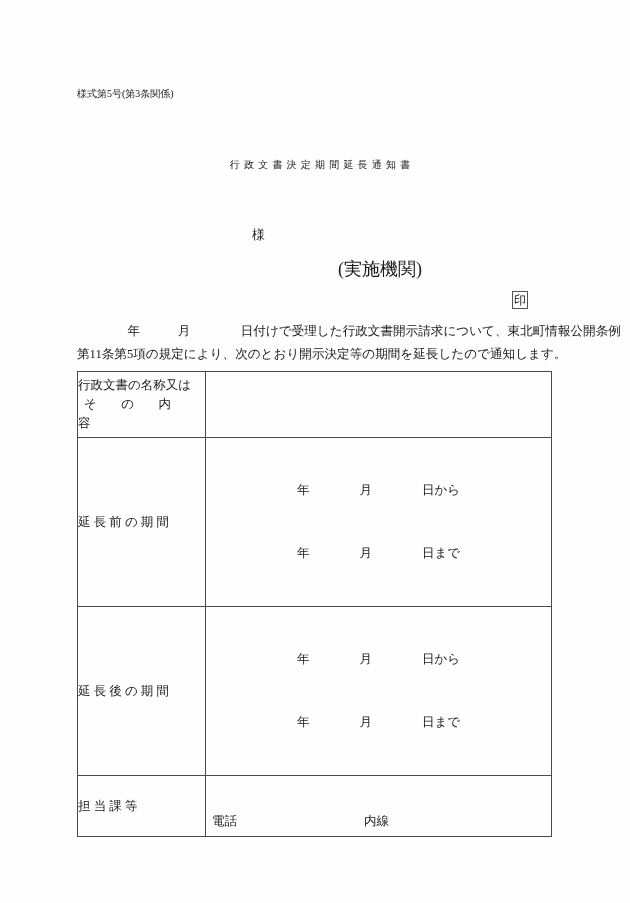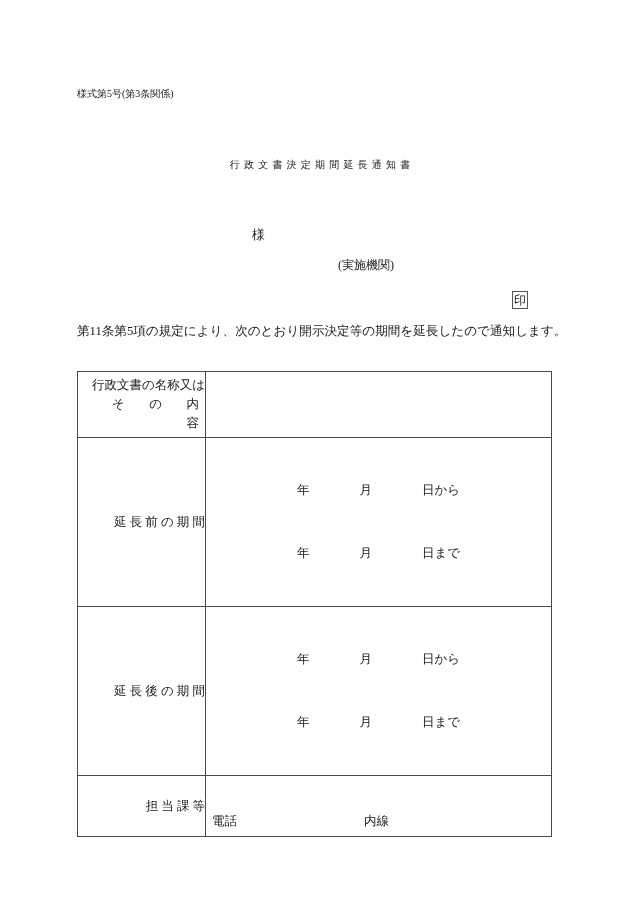--- a/index.html
+++ b/index.html
@@ -61,21 +61,21 @@
     position: absolute;
     left: 252px;
     top: 226px;
     font-size: 13px;
     white-space: nowrap;
   }
   .agency {
     position: absolute;
     left: 338px;
     top: 257px;
-    font-size: 12px;
+    font-size: 18px;
     white-space: nowrap;
   }
 
   
   .seal-box {
     position: absolute;
     left: 512px;
     top: 291px;
     width: 16px;
     height: 18px;
@@ -111,21 +111,21 @@
   .form-table td {
     border: 1px solid #4a4a4a;
     padding: 0;
     vertical-align: middle;
     font-size: 12.5px;
   }
   .col-label { width: 128px; }
   .col-value { width: 346px; }
 
   .lbl {
-    text-align: right;
+    text-align: left;
     line-height: 19px;
     padding: 4px 6px;
   }
   .lbl .sp2 { letter-spacing: 6px; text-indent: 6px; display: block; }
   .lbl .tight { letter-spacing: 0; display: block; }
 
   .date-cell {
     padding: 8px 0 8px 0;
     text-align: center;
     line-height: 21px;
@@ -173,20 +173,21 @@
 
   <div class="doc-title">行政文書決定期間延長通知書</div>
 
   <div class="addressee">様</div>
 
   <div class="agency">(実施機関)</div>
 
   <div class="seal-box">印</div>
 
   <div class="body-text">
+    <span class="line1">　　　　年　　　月　　　　日付けで受理した行政文書開示請求について、東北町情報公開条例</span>
     <span class="line2">第11条第5項の規定により、次のとおり開示決定等の期間を延長したので通知します。</span>
   </div>
 
   <table class="form-table">
     <colgroup>
       <col class="col-label">
       <col class="col-value">
     </colgroup>
     <tbody>
       <tr class="r1">

